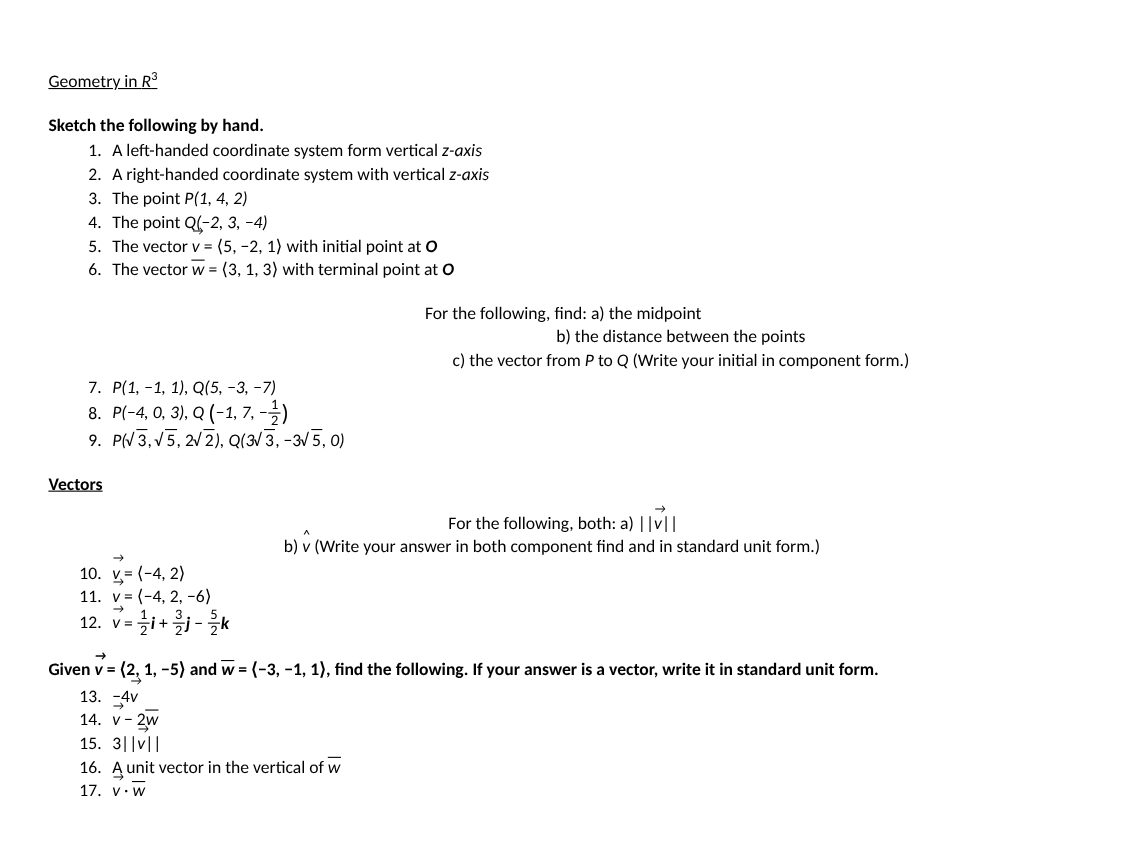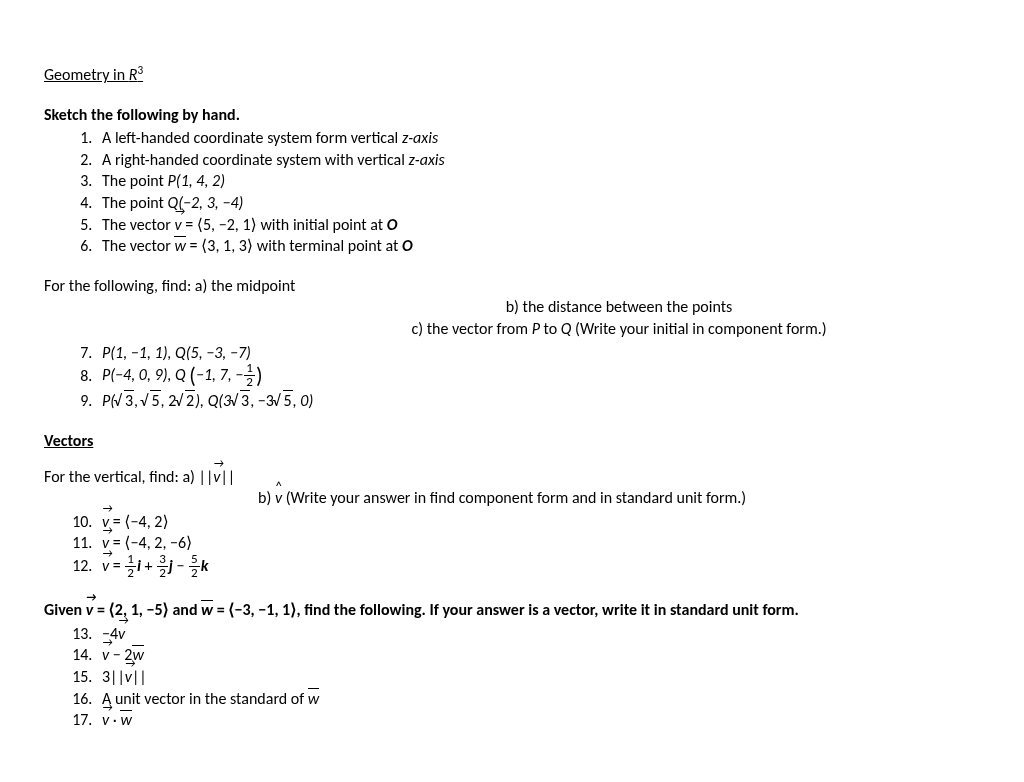--- a/index.html
+++ b/index.html
@@ -41,20 +41,21 @@
     margin-top: 0;
     text-align: center;
   }
   .sublist2 {
     margin-left: 214px;
     margin-top: 0;
   }
   .find-line {
     margin-top: 0;
     margin-bottom: 0;
+    text-align: center;
   }
   .it { font-style: italic; }
   .bf { font-weight: bold; }
   .vec {
     position: relative;
     display: inline-block;
   }
   .vec::after {
     content: "→";
     position: absolute;
@@ -146,47 +147,47 @@
   <span>For the following, find:   a) </span><span>the midpoint</span>
 </div>
 <div class="sublist">b) the distance between the points</div>
 <div class="sublist">
   <span>c) the vector from </span><span class="it">P</span><span> to </span><span class="it">Q</span><span> (Write your initial in component form.)</span>
 </div>
 
 <ol class="num" start="7">
   <li><span class="it">P(1, −1, 1), Q(5, −3, −7)</span></li>
   <li>
-    <span class="it">P(−4, 0, 9), Q </span><span class="bigparen">(</span><span class="it">−1, 7, −</span><span class="frac"><span class="n">1</span><span class="d">2</span></span><span class="bigparen">)</span>
+    <span class="it">P(−4, 0, 3), Q </span><span class="bigparen">(</span><span class="it">−1, 7, −</span><span class="frac"><span class="n">1</span><span class="d">2</span></span><span class="bigparen">)</span>
   </li>
   <li>
     <span class="it">P(</span><span class="sqrt"><span>3</span></span><span>, </span><span class="sqrt"><span>5</span></span><span>, </span><span>2</span><span class="sqrt"><span>2</span></span><span class="it">), Q(3</span><span class="sqrt"><span>3</span></span><span>, −3</span><span class="sqrt"><span>5</span></span><span class="it">, 0)</span>
   </li>
 </ol>
 
 <div class="section-head">Vectors</div>
 
 <div class="find-line">
-  <span>For the vertical, find:   a) ||</span><span class="vec it">v</span><span>||</span>
+  <span>For the following, both:   a) ||</span><span class="vec it">v</span><span>||</span>
 </div>
 <div class="sublist2">
-  <span>b) </span><span class="hat it">v</span><span> (Write your answer in find component form and in standard unit form.)</span>
+  <span>b) </span><span class="hat it">v</span><span> (Write your answer in both component find and in standard unit form.)</span>
 </div>
 
 <ol class="num" start="10">
   <li><span class="vec it">v</span><span> = ⟨−4, 2⟩</span></li>
   <li><span class="vec it">v</span><span> = ⟨−4, 2, −6⟩</span></li>
   <li>
     <span class="vec it">v</span><span> = </span><span class="frac"><span class="n">1</span><span class="d">2</span></span><span class="bf it">i</span><span> + </span><span class="frac"><span class="n">3</span><span class="d">2</span></span><span class="bf it">j</span><span> − </span><span class="frac"><span class="n">5</span><span class="d">2</span></span><span class="bf it">k</span>
   </li>
 </ol>
 
 <div class="para">
   <span>Given </span><span class="vec it">v</span><span> = ⟨2, 1, −5⟩ and </span><span class="bar it">w</span><span> = ⟨−3, −1, 1⟩, find the following.  If your answer is a vector, write it in standard unit form.</span>
 </div>
 
 <ol class="num" start="13">
   <li><span>−4</span><span class="vec it">v</span></li>
   <li><span class="vec it">v</span><span> − 2</span><span class="bar it">w</span></li>
   <li><span>3||</span><span class="vec it">v</span><span>||</span></li>
-  <li><span>A unit vector in the standard of </span><span class="bar it">w</span></li>
+  <li><span>A unit vector in the vertical of </span><span class="bar it">w</span></li>
   <li><span class="vec it">v</span><span> · </span><span class="bar it">w</span></li>
 </ol>
 
 </body></html>

